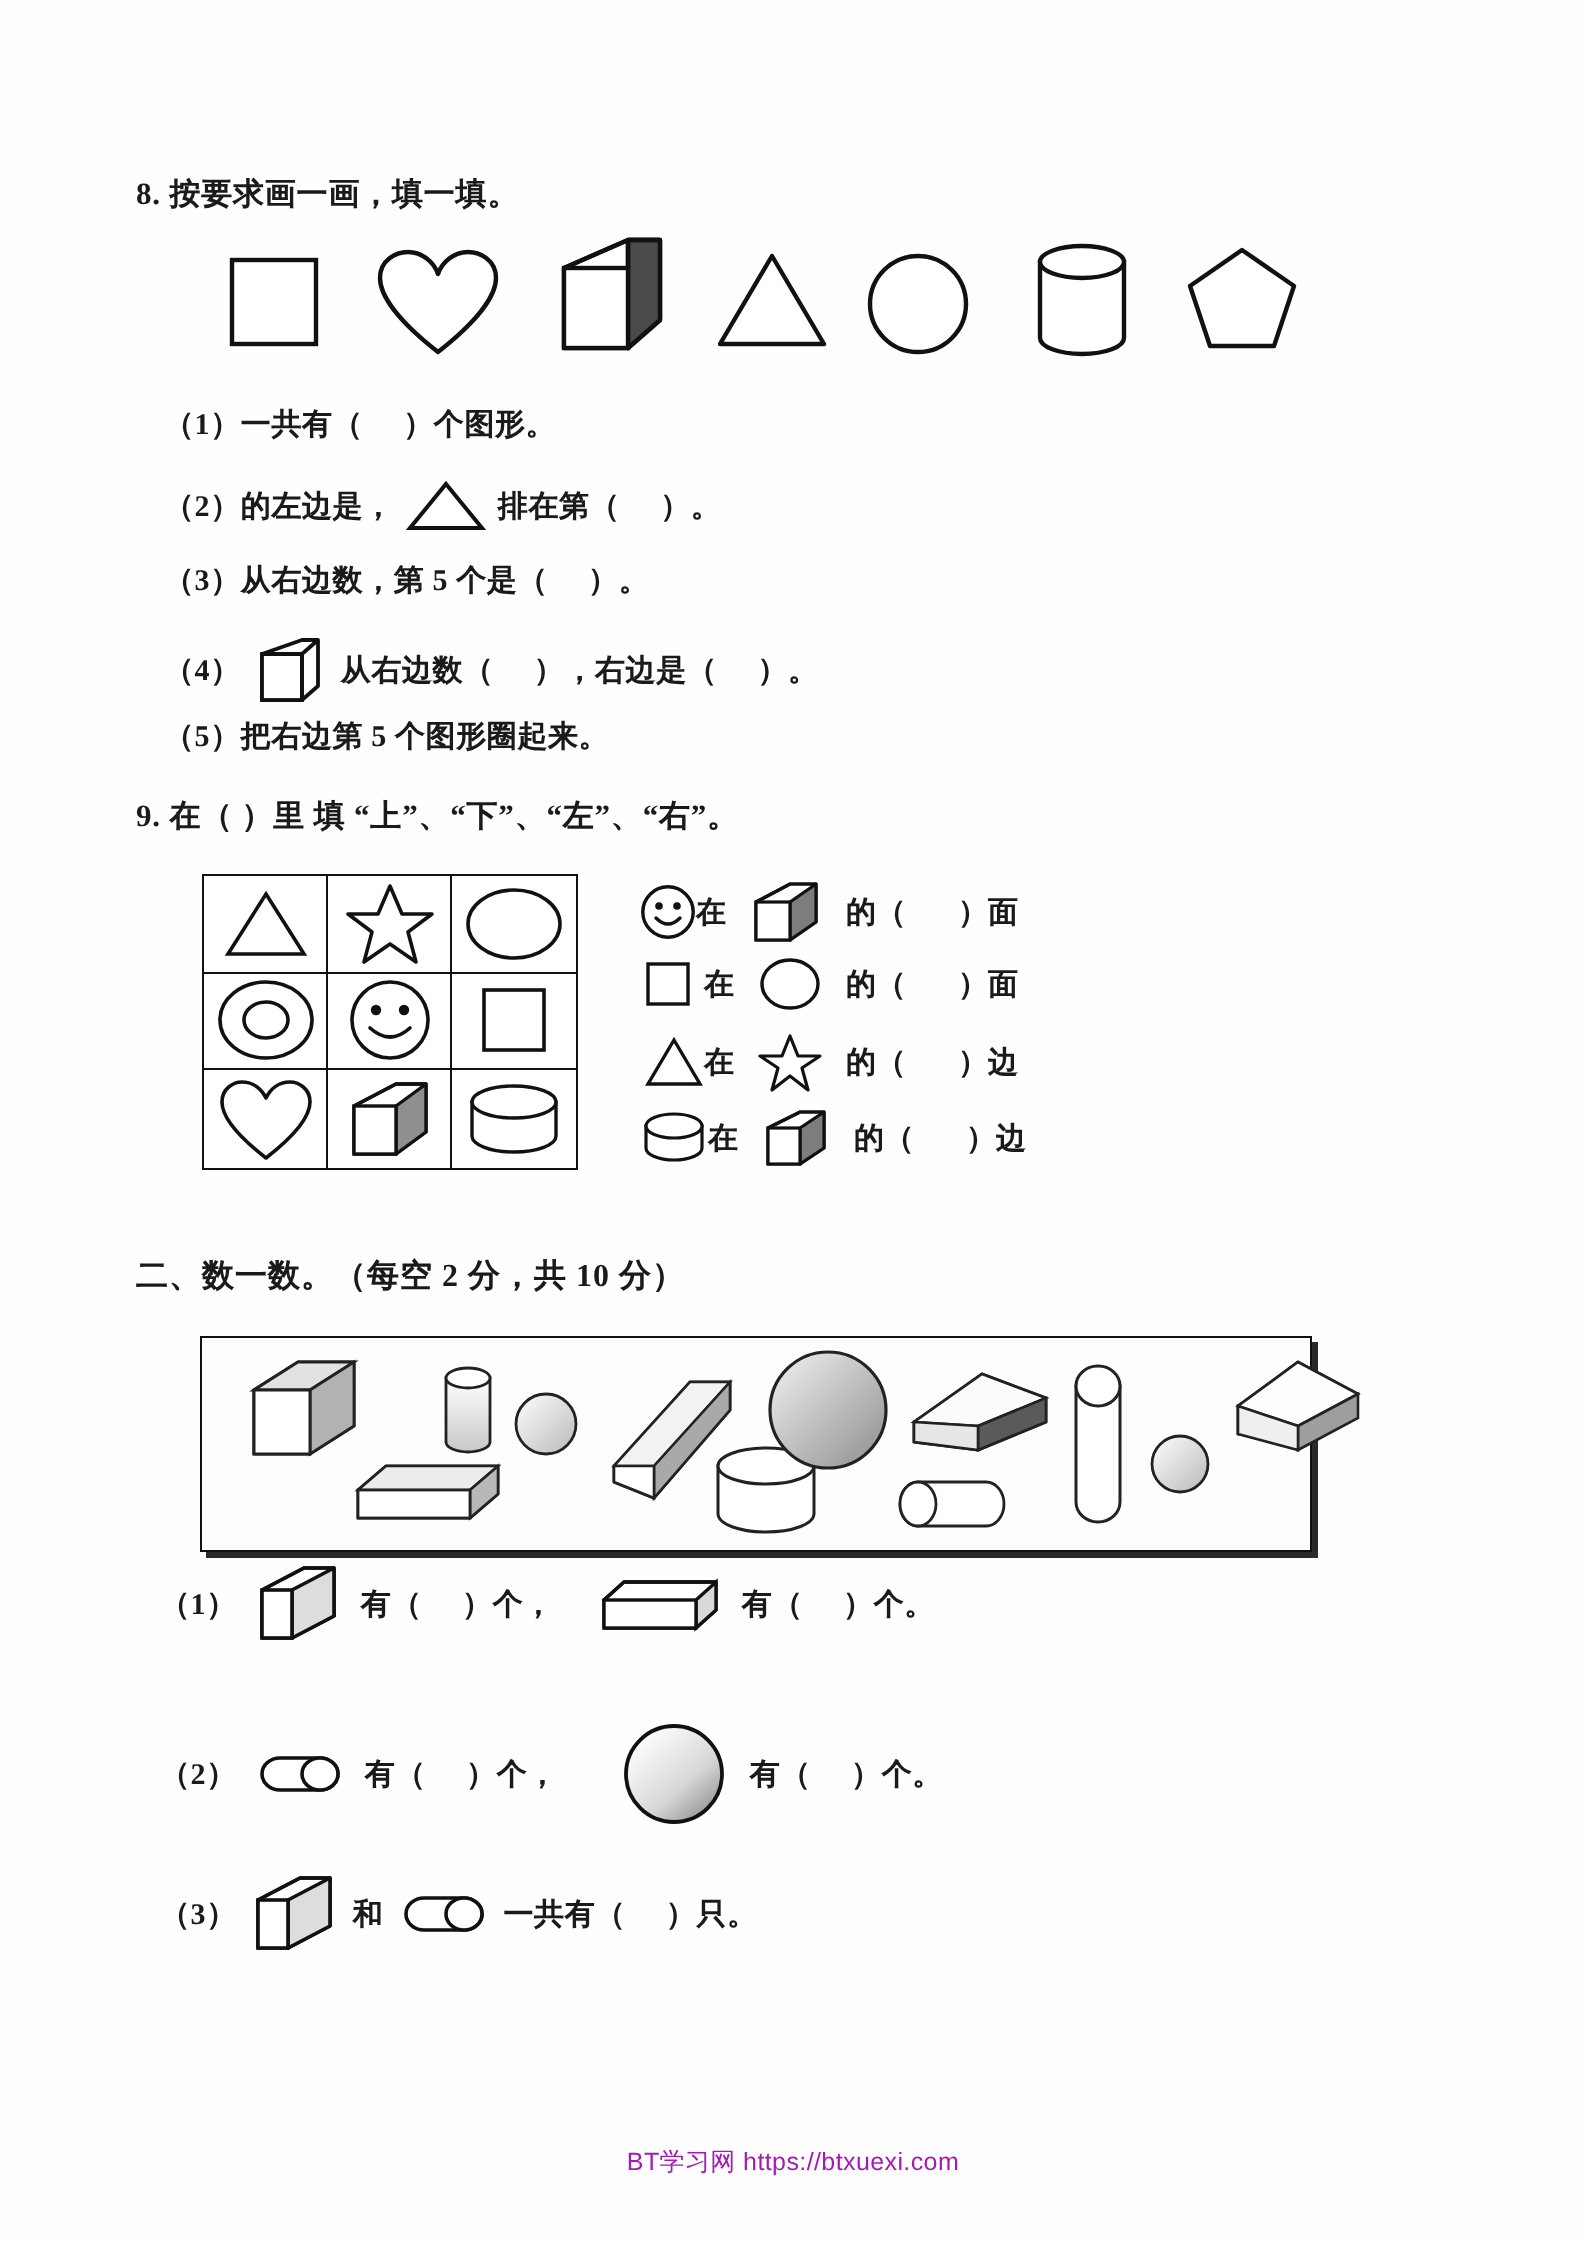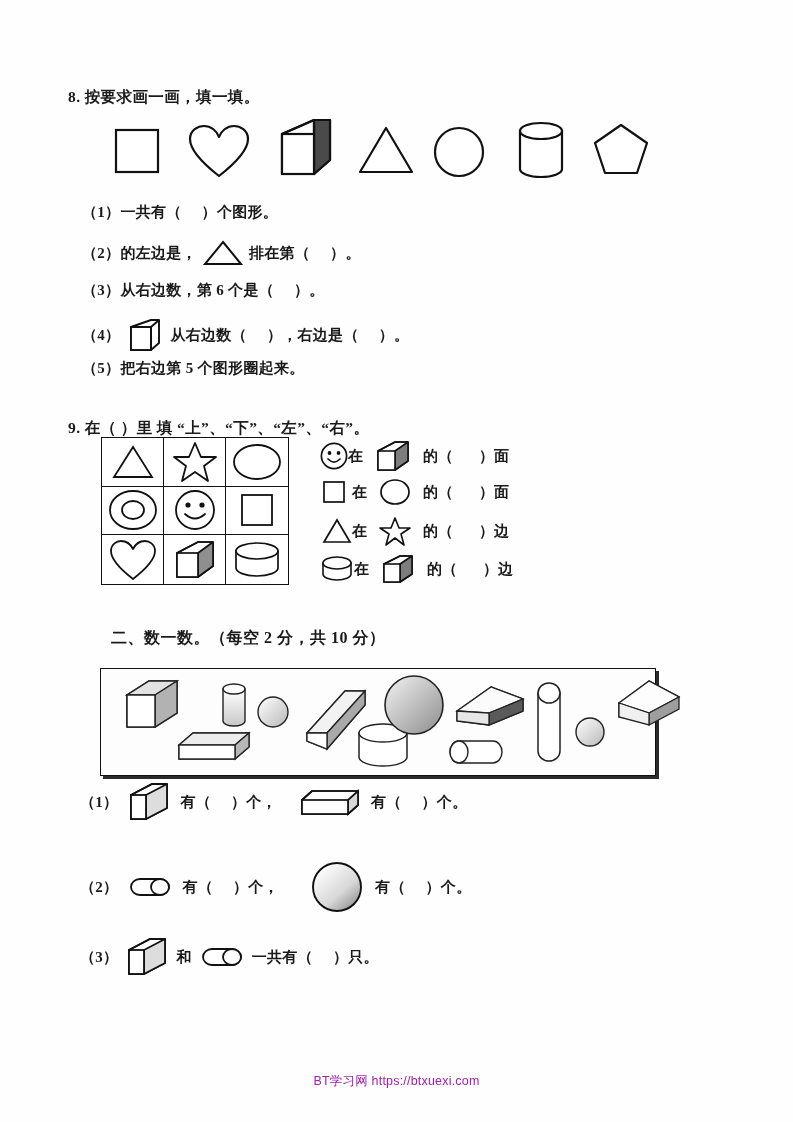--- a/index.html
+++ b/index.html
@@ -38,21 +38,20 @@
     display: flex;
     align-items: center;
   }
   .q-line .t { display: inline-block; }
   .sec-head {
     position: absolute;
     font-size: 16px;
     font-weight: 700;
     letter-spacing: 0.5px;
     white-space: nowrap;
-    margin-left: 43px;
   }
   .gap-s { display: inline-block; width: 6px; }
   .gap-m { display: inline-block; width: 12px; }
   .gap-l { display: inline-block; width: 20px; }
 
   
   .shape { position: absolute; }
   .inline-shape {
     display: inline-block;
     vertical-align: middle;
@@ -183,21 +182,21 @@
         <polygon points="20,2 38,24 2,24" fill="#fff" stroke="#111" stroke-width="2"></polygon>
       </svg>
     </span>
     <span class="t">排在第（</span>
     <span class="gap-l"></span>
     <span class="t">）。</span>
   </div>
 
   <div class="q-line" style="left:82px; top:281px;">
     <span class="t">（3）</span>
-    <span class="t">从右边数，第 6 个是（</span>
+    <span class="t">从右边数，第 5 个是（</span>
     <span class="gap-l"></span>
     <span class="t">）。</span>
   </div>
 
   <div class="q-line" style="left:82px; top:318px;">
     <span class="t">（4）</span>
     <span class="inline-shape" style="width:34px;height:34px;margin:0 8px 0 8px;">
       <svg width="34" height="34" viewBox="0 0 34 34">
         <polygon points="3,9 23,2 31,2 31,25 23,32 3,32" fill="#fff" stroke="#111" stroke-width="1.9" stroke-linejoin="round"></polygon>
         <rect x="3" y="9" width="20" height="23" fill="#fff" stroke="#111" stroke-width="1.9"></rect>
@@ -210,21 +209,21 @@
     <span class="t">），右边是（</span>
     <span class="gap-l"></span>
     <span class="t">）。</span>
   </div>
 
   <div class="q-line" style="left:82px; top:359px;">
     <span class="t">（5）</span>
     <span class="t">把右边第 5 个图形圈起来。</span>
   </div>
 
-  <div class="q-head" style="left:68px; top:398px;margin-top:20px;">9. 在（    ）里 填 “上”、“下”、“左”、“右”。</div>
+  <div class="q-head" style="left:68px; top:398px;">9. 在（    ）里 填 “上”、“下”、“左”、“右”。</div>
 
   <div class="grid9" style="left:101px; top:437px; width:188px; height:148px;">
 
     <div class="cell">
       <svg width="44" height="36" viewBox="0 0 44 36">
         <polygon points="22,3 41,33 3,33" fill="#fff" stroke="#111" stroke-width="1.8"></polygon>
       </svg>
     </div>
     <div class="cell">
       <svg width="44" height="42" viewBox="0 0 44 42">

